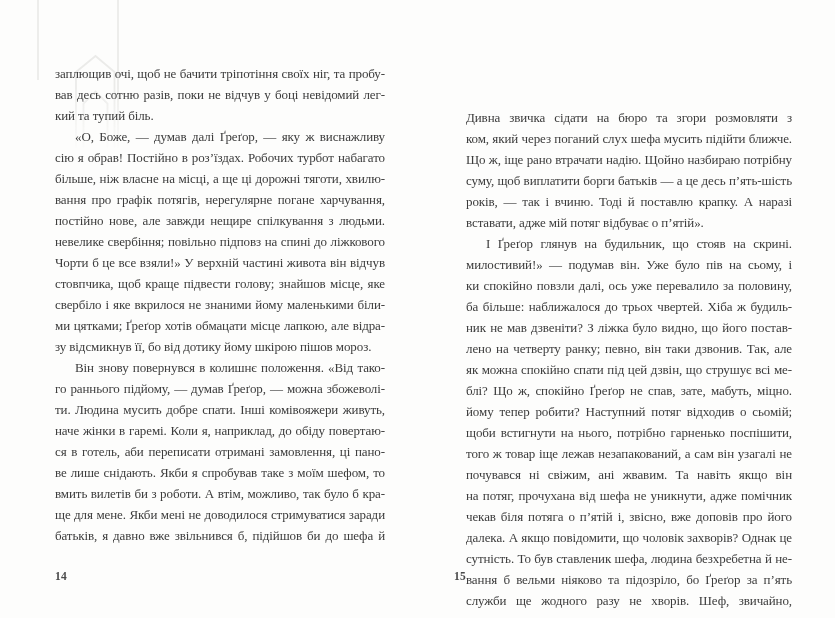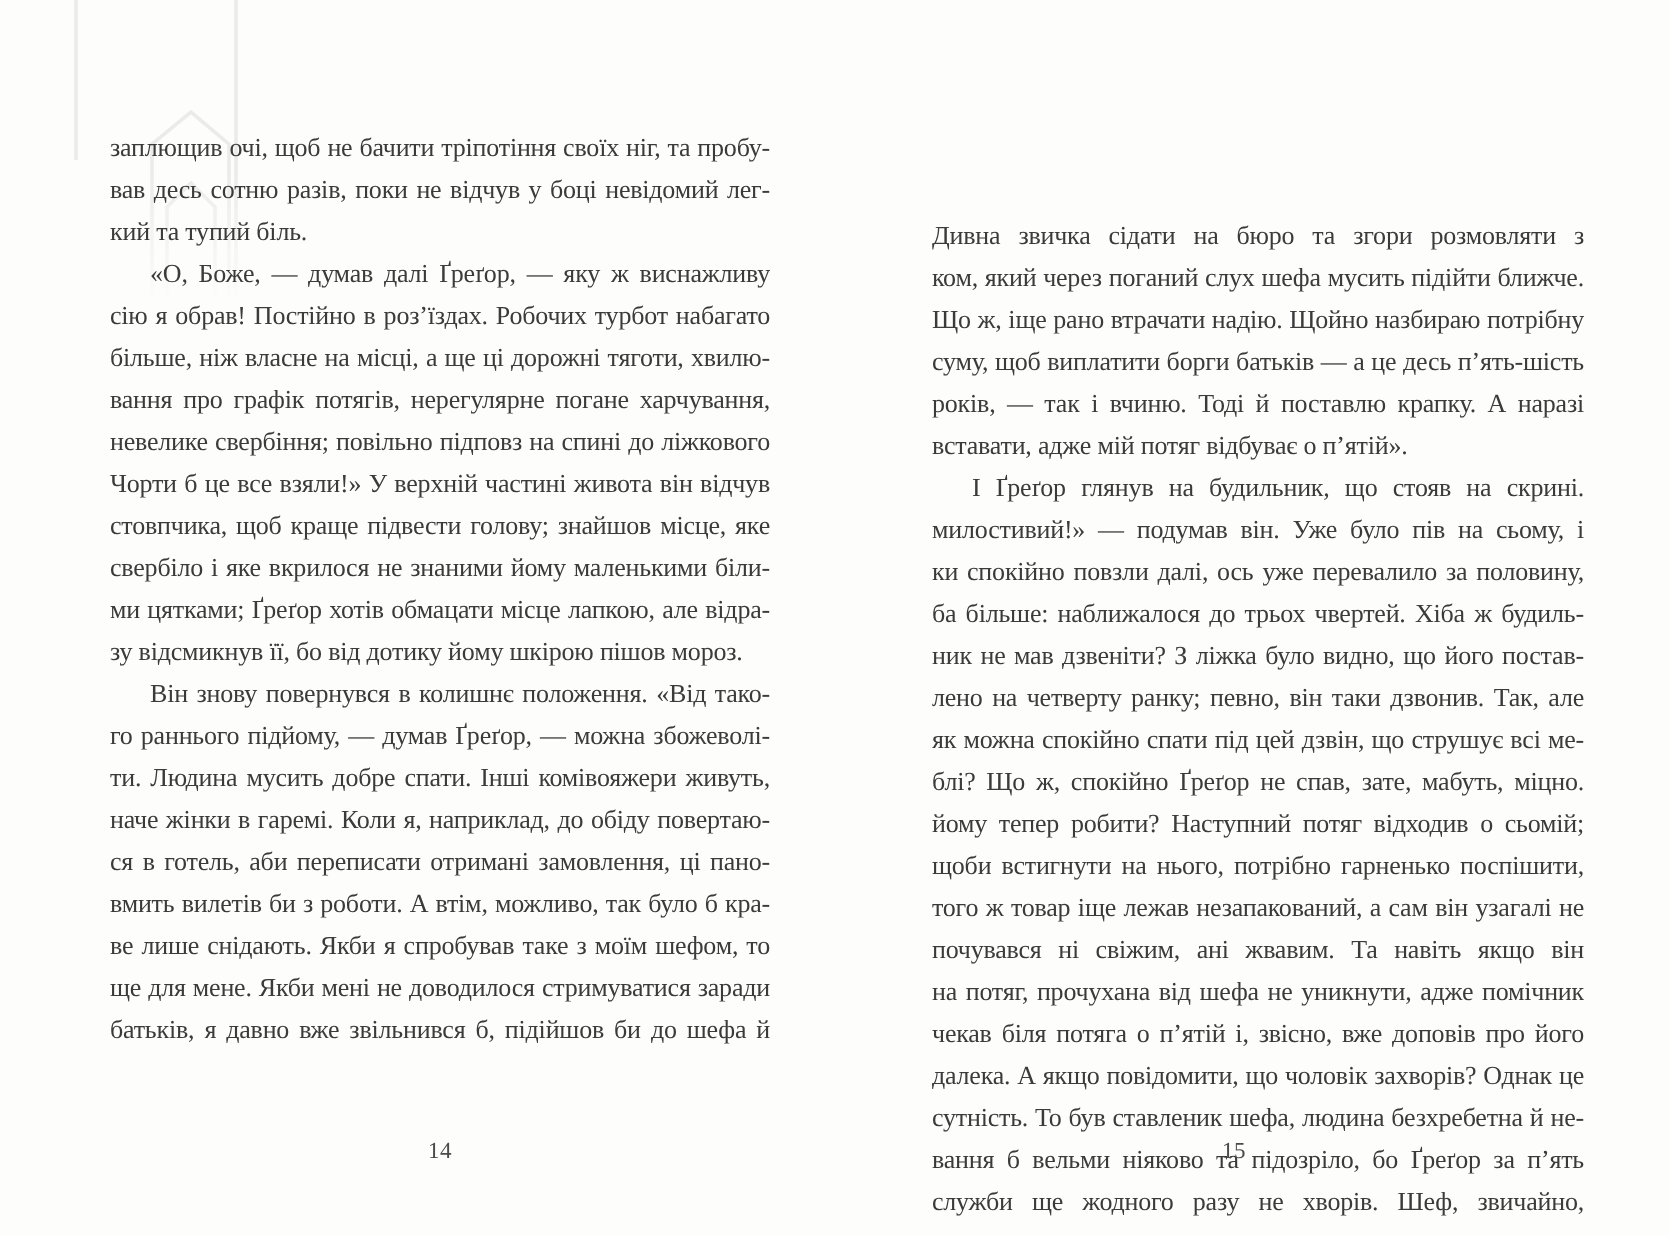--- a/index.html
+++ b/index.html
@@ -37,22 +37,23 @@
     font-family: Liberation Serif, serif;
   }
   .line.last { text-align-last: left; -moz-text-align-last: left; }
   .line.indent { text-indent: 20px; }
 
   .page-number {
     position: absolute;
     top: 570px;
     font-size: 11.5px;
     color: #4a4a4a;
-    text-align: center;
+    text-align: left;
     letter-spacing: 0.3px;
+    font-weight: bold;
   }
   .page-number.pn-left  { left: 55px;  width: 330px; }
   .page-number.pn-right { left: 454px; width: 326px; }
 </style>
 </head>
 <body>
 
 <div class="reader">
 
   <svg class="watermark" width="175" height="158" viewBox="0 0 175 158" aria-hidden="true">
@@ -66,33 +67,34 @@
 
   <div class="page-column page-left">
     <div class="text-block">
         <div class="line">заплющив очі, щоб не бачити тріпотіння своїх ніг, та пробу-</div>
         <div class="line">вав десь сотню разів, поки не відчув у боці невідомий лег-</div>
         <div class="line last">кий та тупий біль.</div>
         <div class="line indent">«О, Боже, — думав далі Ґреґор, — яку ж виснажливу профе-</div>
         <div class="line">сію я обрав! Постійно в роз’їздах. Робочих турбот набагато</div>
         <div class="line">більше, ніж власне на місці, а ще ці дорожні тяготи, хвилю-</div>
         <div class="line">вання про графік потягів, нерегулярне погане харчування,</div>
+        <div class="line">постійно нове, але завжди нещире спілкування з людьми.</div>
         <div class="line">невелике свербіння; повільно підповз на спині до ліжкового</div>
         <div class="line">Чорти б це все взяли!» У верхній частині живота він відчув</div>
         <div class="line">стовпчика, щоб краще підвести голову; знайшов місце, яке</div>
         <div class="line">свербіло і яке вкрилося не знаними йому маленькими біли-</div>
         <div class="line">ми цятками; Ґреґор хотів обмацати місце лапкою, але відра-</div>
         <div class="line last">зу відсмикнув її, бо від дотику йому шкірою пішов мороз.</div>
         <div class="line indent">Він знову повернувся в колишнє положення. «Від тако-</div>
         <div class="line">го раннього підйому, — думав Ґреґор, — можна збожеволі-</div>
         <div class="line">ти. Людина мусить добре спати. Інші комівояжери живуть,</div>
         <div class="line">наче жінки в гаремі. Коли я, наприклад, до обіду повертаю-</div>
         <div class="line">ся в готель, аби переписати отримані замовлення, ці пано-</div>
+        <div class="line">ве лише снідають. Якби я спробував таке з моїм шефом, то</div>
         <div class="line">вмить вилетів би з роботи. А втім, можливо, так було б кра-</div>
-        <div class="line">ве лише снідають. Якби я спробував таке з моїм шефом, то</div>
         <div class="line">ще для мене. Якби мені не доводилося стримуватися заради</div>
         <div class="line">батьків, я давно вже звільнився б, підійшов би до шефа й ви-</div>
       </div>
   </div>
 
   <div class="page-column page-right">
     <div class="text-block">
         <div class="line">Дивна звичка сідати на бюро та згори розмовляти з робітни-</div>
         <div class="line">ком, який через поганий слух шефа мусить підійти ближче.</div>
         <div class="line">Що ж, іще рано втрачати надію. Щойно назбираю потрібну</div>

